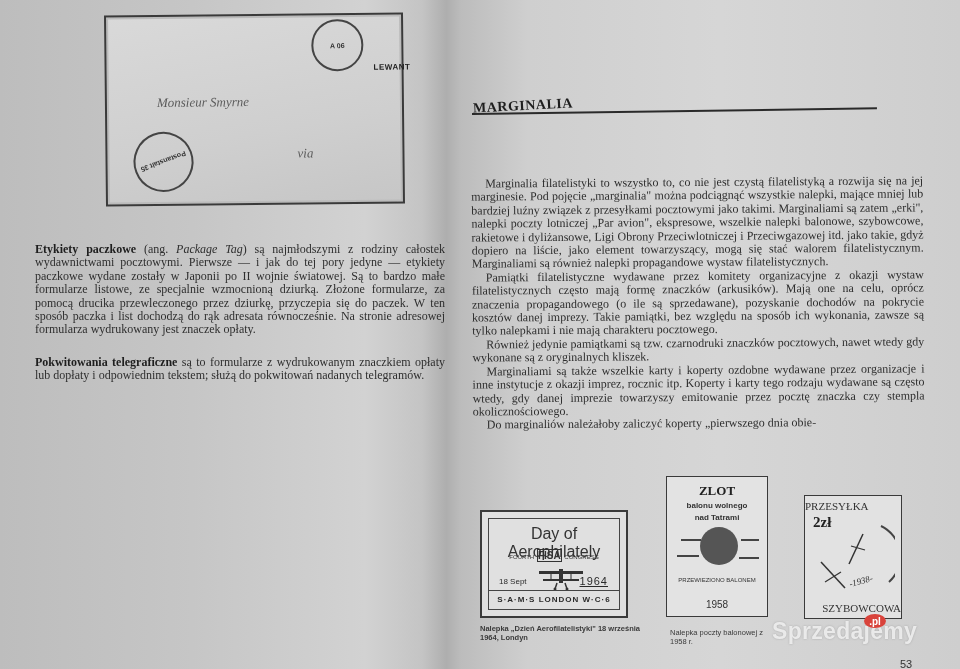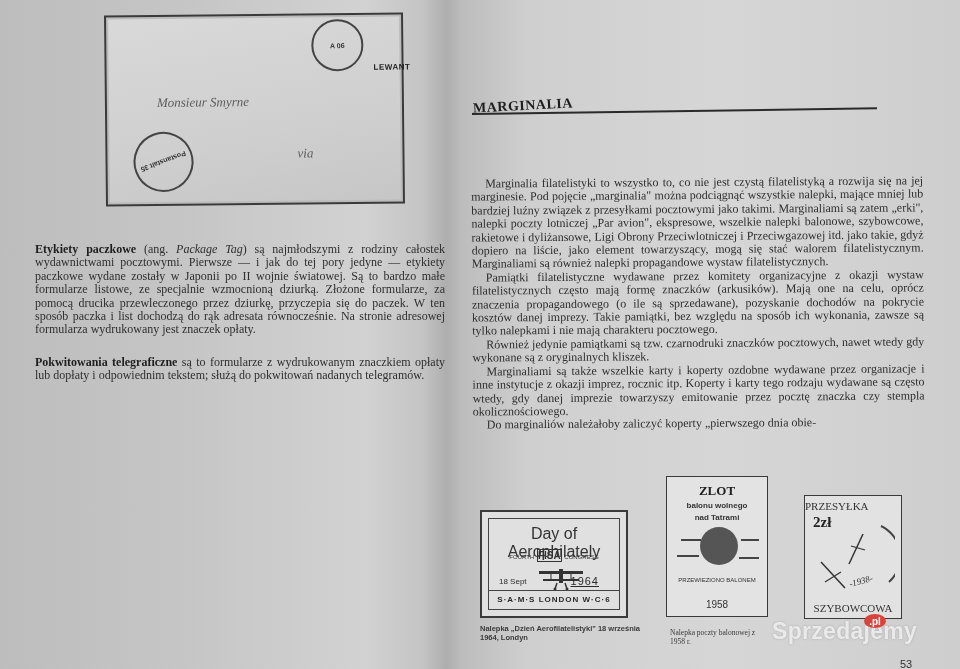--- a/index.html
+++ b/index.html
@@ -35,37 +35,37 @@
   .r-para{text-indent:14px;}
 
   .nalepka{position:absolute;border:2px solid #3a3a3a;background:#e0e0e0;}
   .n1{left:480px;top:510px;width:144px;height:104px;}
   .n1 .inner{position:absolute;inset:6px;border:1.5px solid #444;}
   .n1 .t1{position:absolute;left:0;right:0;top:6px;text-align:center;font:16px "Liberation Sans",sans-serif;color:#333;}
   .n1 .fisa{position:absolute;left:0;right:0;top:30px;text-align:center;font:6px "Liberation Sans",sans-serif;color:#333;}
   .n1 .fisa span.box{display:inline-block;border:1.5px solid #333;padding:0 0;font:bold 10px "Liberation Sans",sans-serif;margin:0 1px;}
   .n1 .plane{position:absolute;left:48px;top:48px;width:48px;height:24px;}
   .n1 .date-l{position:absolute;left:10px;top:58px;font:8px "Liberation Sans",sans-serif;}
-  .n1 .date-r{position:absolute;right:20px;top:56px;font:11px "Liberation Sans",sans-serif;letter-spacing:1px;text-decoration:underline;}
+  .n1 .date-r{position:absolute;right:11px;top:56px;font:11px "Liberation Sans",sans-serif;letter-spacing:1px;text-decoration:underline;}
   .n1 .bottom{position:absolute;left:0;right:0;bottom:0;height:18px;border-top:1.5px solid #444;text-align:center;font:bold 8px "Liberation Sans",sans-serif;line-height:18px;letter-spacing:1px;}
 
   .n2{left:666px;top:476px;width:100px;height:139px;background:#e3e3e3;border-width:1.5px;}
   .n2 .t{position:absolute;left:0;right:0;top:6px;text-align:center;font:bold 13px "Liberation Serif",serif;color:#222;}
   .n2 .s{position:absolute;left:0;right:0;text-align:center;font:bold 8px "Liberation Sans",sans-serif;color:#333;}
   .n2 .balloon{position:absolute;left:33px;top:50px;width:38px;height:38px;border-radius:50%;background:#555;}
   .n2 .line{position:absolute;height:2px;background:#444;}
   .n2 .foot{position:absolute;left:0;right:0;bottom:6px;text-align:center;font:10px "Liberation Sans",sans-serif;color:#333;}
 
   .n3{left:804px;top:495px;width:96px;height:122px;background:#e2e2e2;border-width:1.5px;}
   .n3 .top{position:absolute;left:0;right:0;top:4px;font:11px "Liberation Serif",serif;color:#333;}
   .n3 .val{position:absolute;left:8px;top:18px;font:bold 15px "Liberation Serif",serif;color:#222;}
   .n3 .yr{position:absolute;left:44px;top:80px;font:italic 9px "Liberation Serif",serif;color:#333;transform:rotate(-15deg);}
-  .n3 .bot{position:absolute;left:0;right:0;bottom:4px;text-align:center;font:11px "Liberation Serif",serif;color:#333;}
+  .n3 .bot{position:absolute;left:0;right:0;bottom:4px;text-align:right;font:11px "Liberation Serif",serif;color:#333;}
   .cap-n1{left:480px;top:624px;width:170px;}
-  .cap-n2{left:670px;top:628px;width:100px;font-weight:normal;font-family:Liberation Serif, serif;}
+  .cap-n2{left:670px;top:628px;width:100px;font-weight:normal;}
 
   .page-num{position:absolute;left:900px;top:658px;font:11px "Liberation Sans",sans-serif;color:#333;}
   .watermark{position:absolute;left:772px;top:618px;font:bold 23px "Liberation Sans",sans-serif;color:rgba(245,245,245,0.85);
     text-shadow:0 0 2px rgba(120,120,120,0.5);letter-spacing:0.3px;}
   .wm-badge{position:absolute;left:864px;top:614px;width:22px;height:14px;border-radius:50%;background:#d9433b;color:#fff;
     font:bold 10px "Liberation Sans",sans-serif;display:flex;align-items:center;justify-content:center;}
 </style>
 </head>
 <body>
 

